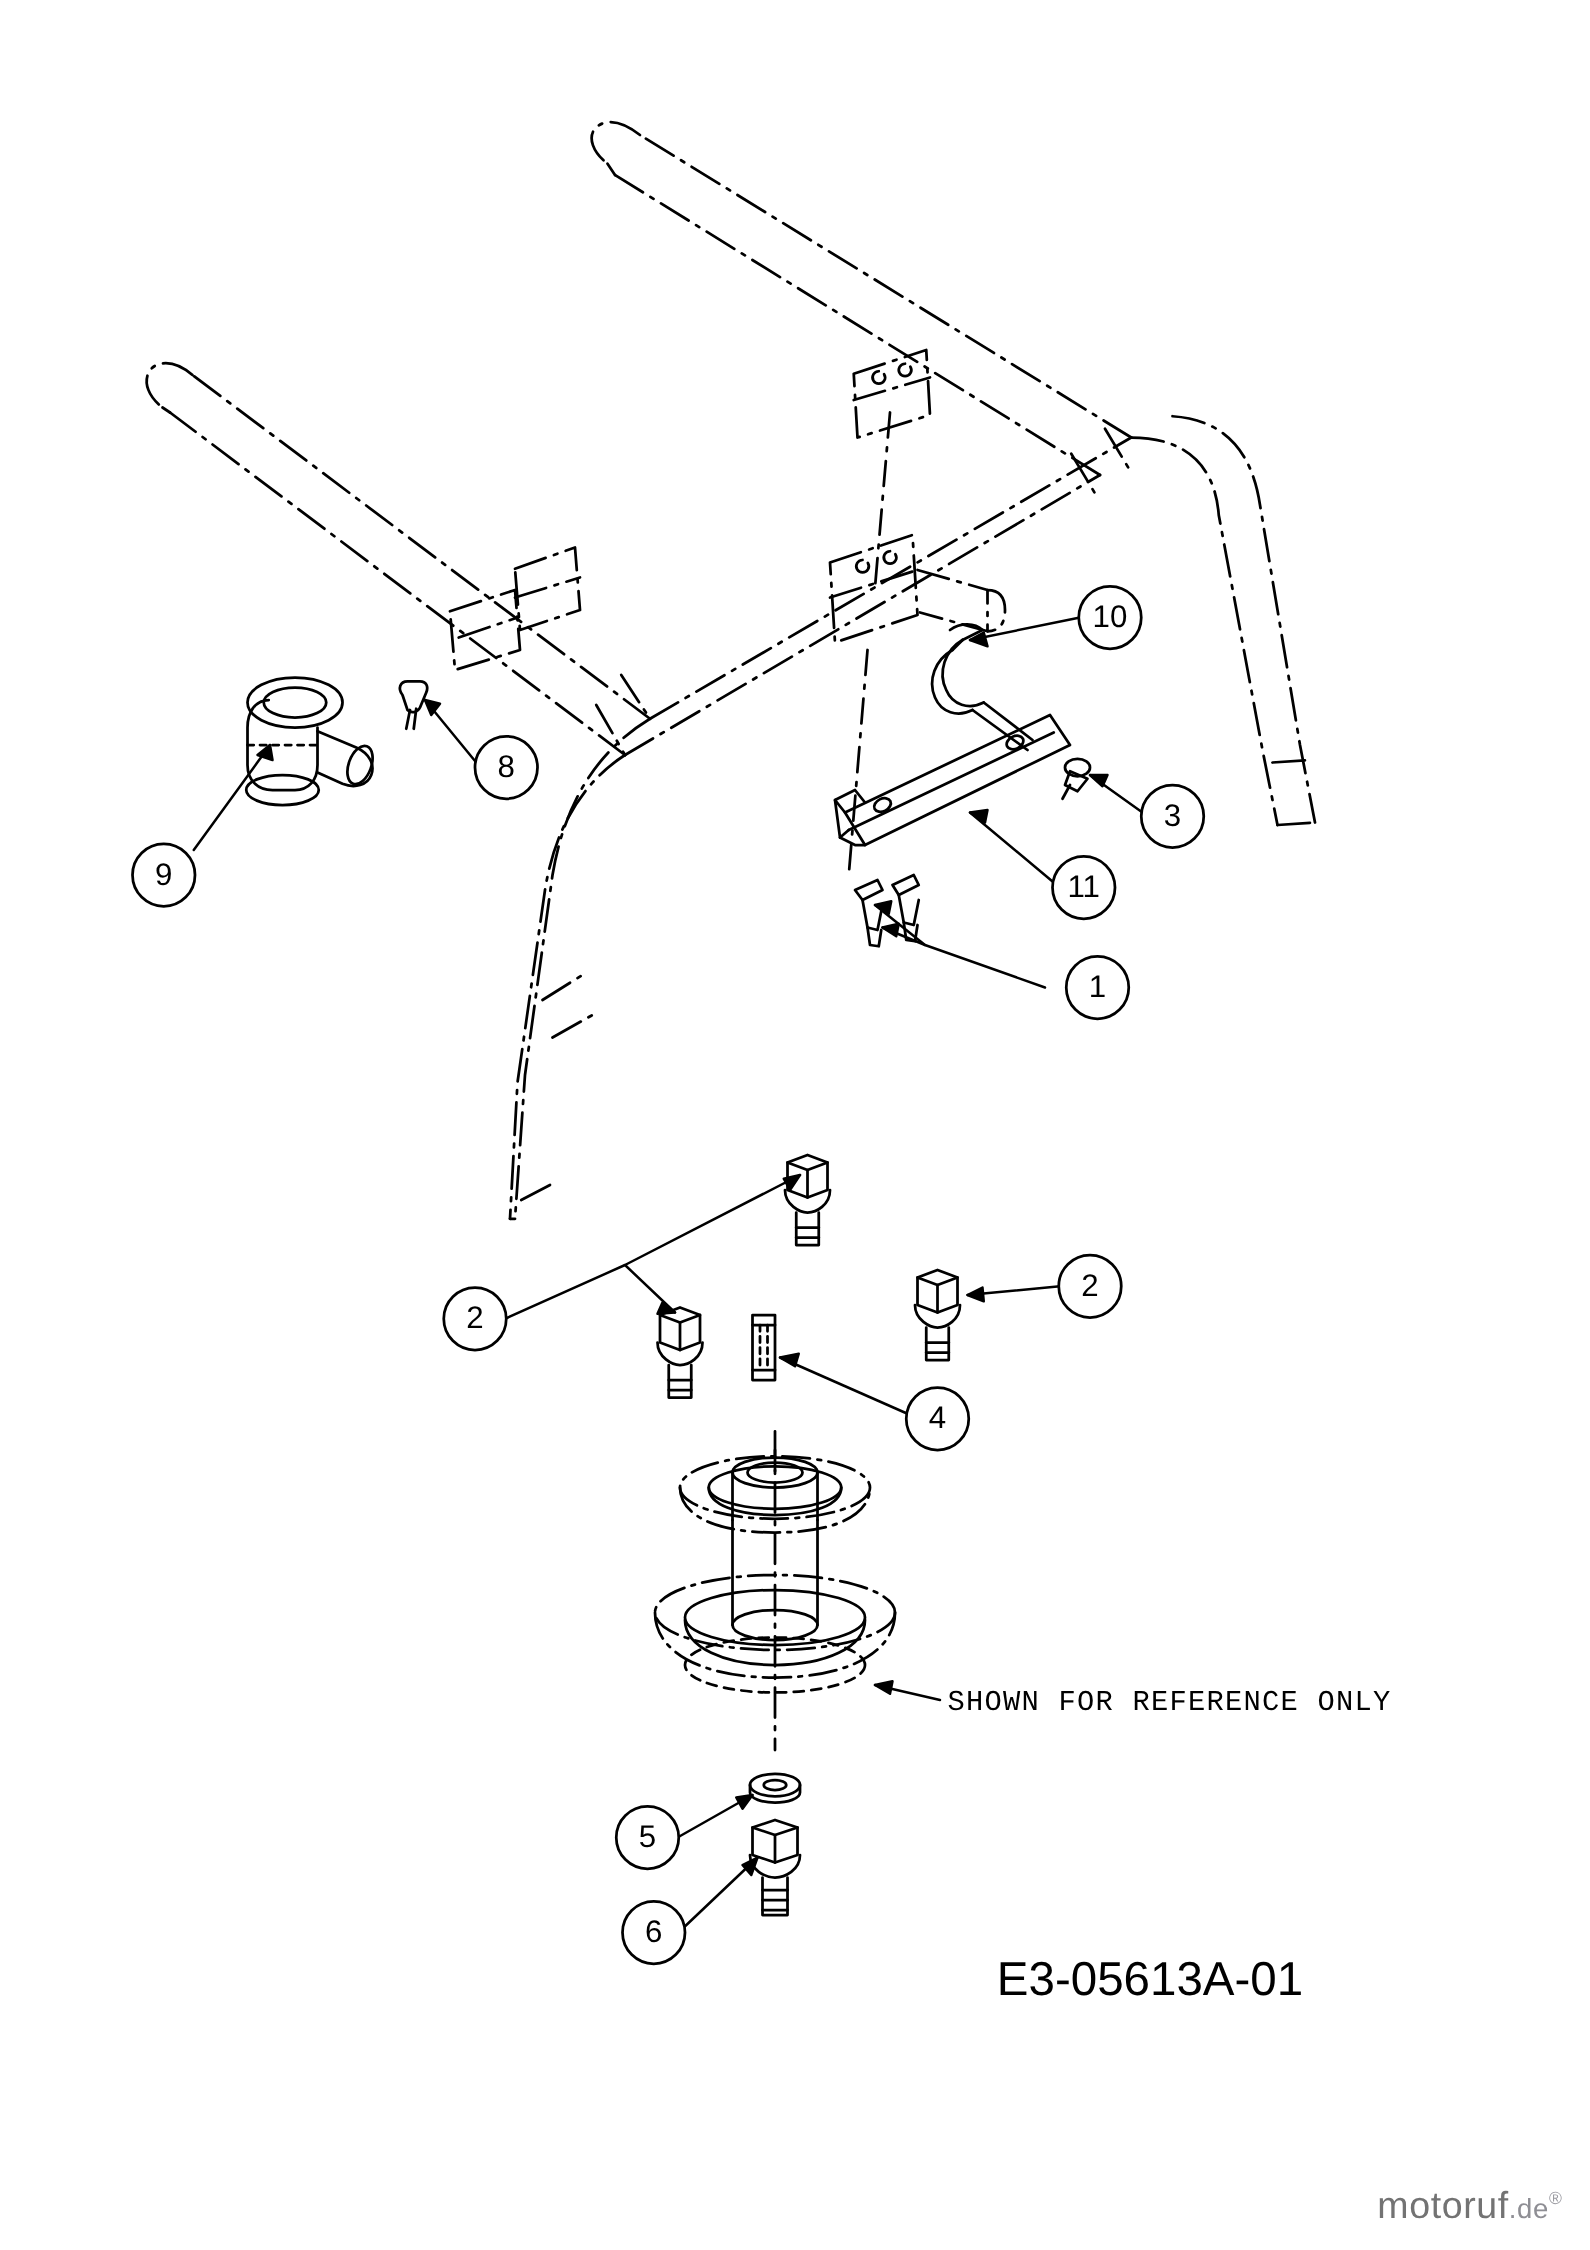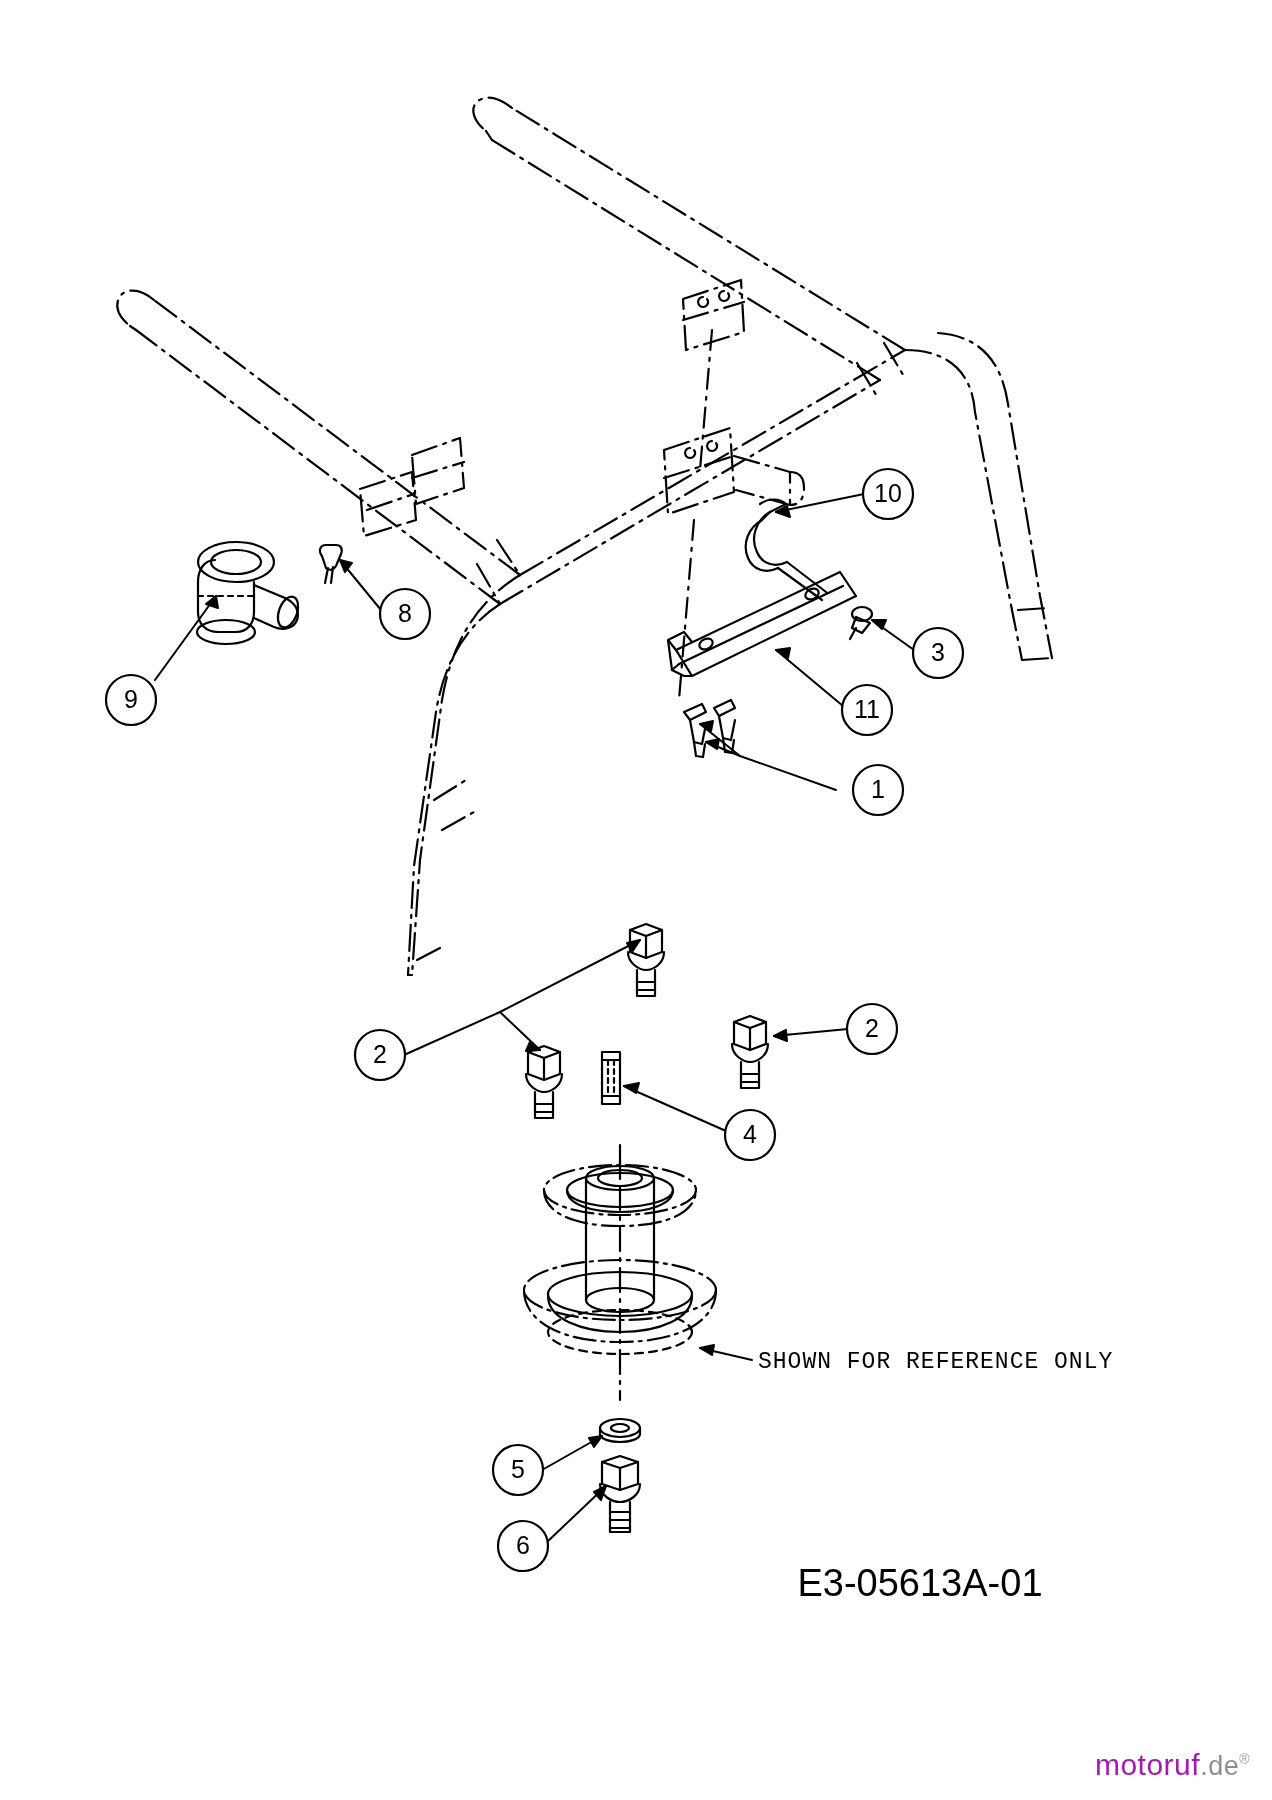--- a/index.html
+++ b/index.html
@@ -48,22 +48,22 @@
   .wm-motoruf {
     position: absolute;
     right: 22px;
     bottom: 18px;
     font-family: "Liberation Sans", sans-serif;
     font-size: 30px;
     color: #8e8e94;
     letter-spacing: 0.5px;
     white-space: nowrap;
   }
-  .wm-motoruf .wm-accent { color: #a21caf; }
-  .wm-motoruf .wm-tld { color: #8e8e94; font-size: 27px; }
+  .wm-motoruf .wm-accent { color: #737373; }
+  .wm-motoruf .wm-tld { color: #8e8e94; font-size: 22px; }
   .wm-motoruf .wm-tm { font-size: 14px; vertical-align: super; color: #9a9aa0; }
 </style>
 </head>
 <body>
 
 <div id="diagram-root">
 
   <svg class="diagram" viewBox="0 0 1272 1800">
 
     <g fill="none" stroke="#000" stroke-width="2.2" stroke-linecap="round" stroke-linejoin="round">

